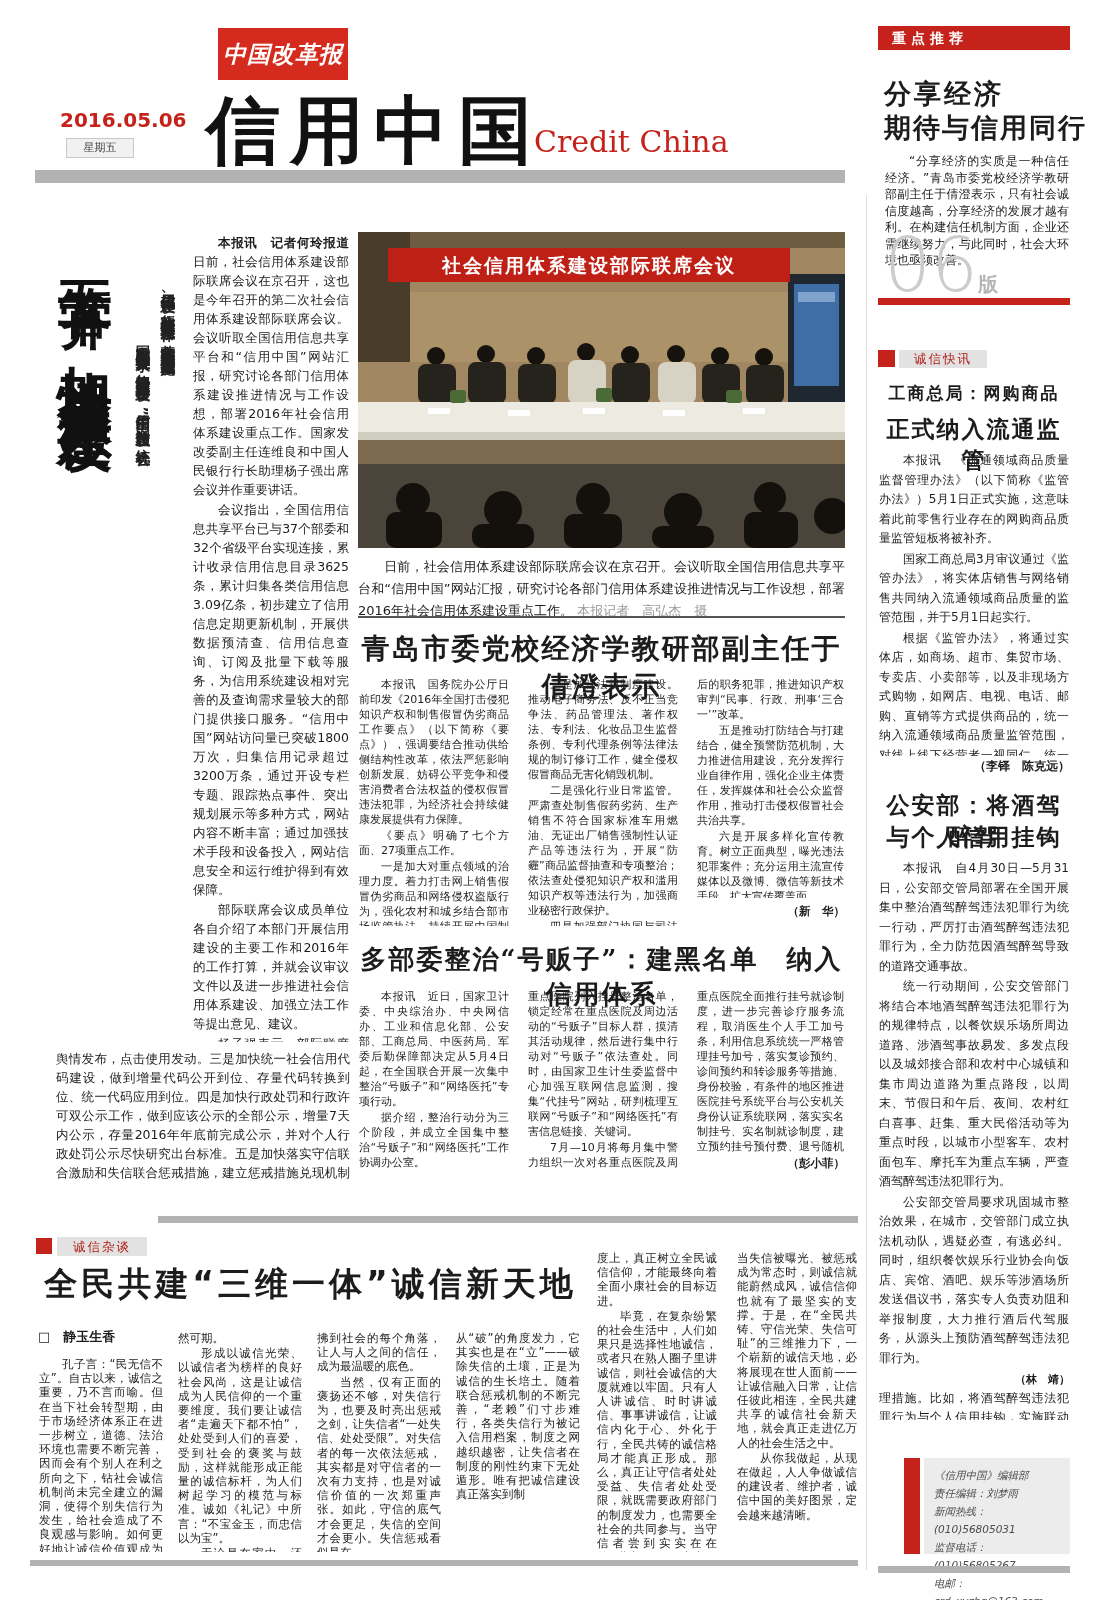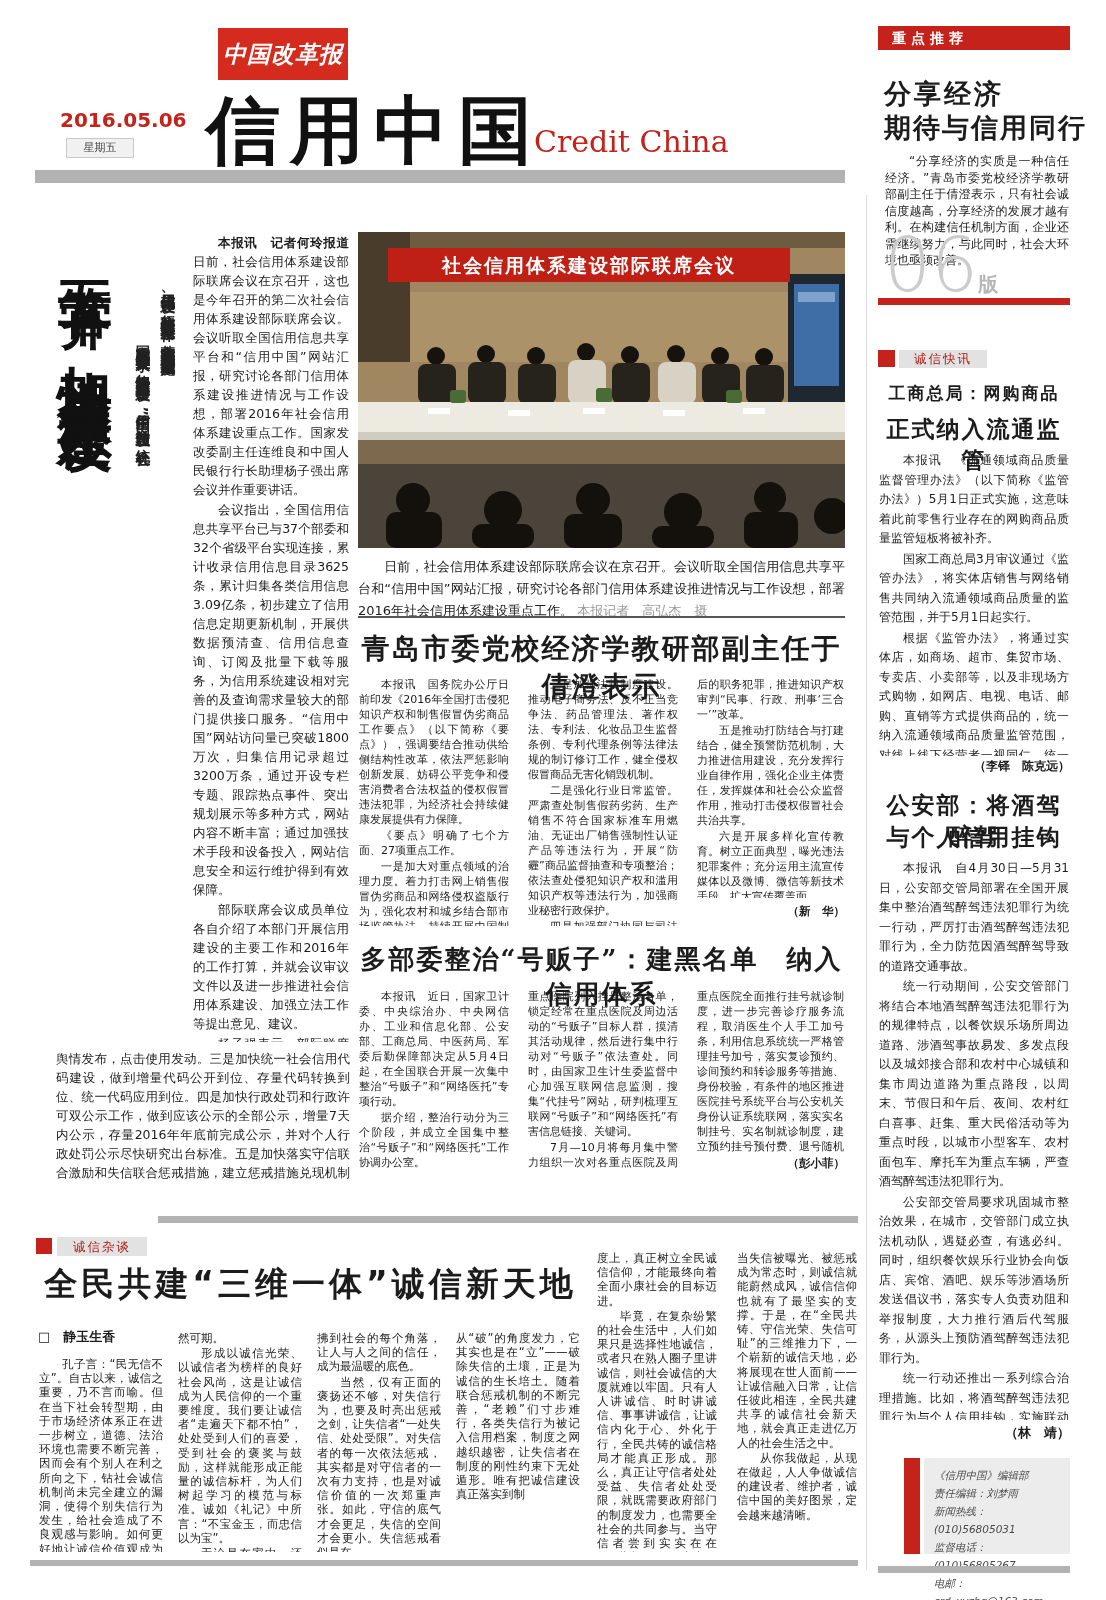--- a/index.html
+++ b/index.html
@@ -216,21 +216,21 @@
   <div class="abs hl serif" style="left:878px;top:790px;width:192px;font-size:23px">公安部：将酒驾醉驾</div>
   <div class="abs hl serif" style="left:878px;top:822px;width:192px;font-size:23px">与个人信用挂钩</div>
 
   <div class="abs col side-txt" style="left:878px;top:858px;width:192px;height:562px">
     <p>本报讯　自4月30日—5月31日，公安部交管局部署在全国开展集中整治酒驾醉驾违法犯罪行为统一行动，严厉打击酒驾醉驾违法犯罪行为，全力防范因酒驾醉驾导致的道路交通事故。</p>
     <p>统一行动期间，公安交管部门将结合本地酒驾醉驾违法犯罪行为的规律特点，以餐饮娱乐场所周边道路、涉酒驾事故易发、多发点段以及城郊接合部和农村中心城镇和集市周边道路为重点路段，以周末、节假日和午后、夜间、农村红白喜事、赶集、重大民俗活动等为重点时段，以城市小型客车、农村面包车、摩托车为重点车辆，严查酒驾醉驾违法犯罪行为。</p>
     <p>公安部交管局要求巩固城市整治效果，在城市，交管部门成立执法机动队，遇疑必查，有逃必纠。同时，组织餐饮娱乐行业协会向饭店、宾馆、酒吧、娱乐等涉酒场所发送倡议书，落实专人负责劝阻和举报制度，大力推行酒后代驾服务，从源头上预防酒驾醉驾违法犯罪行为。</p>
     <p>统一行动还推出一系列综合治理措施。比如，将酒驾醉驾违法犯罪行为与个人信用挂钩，实施联动惩戒。对职业驾驶人酒驾醉驾的，除依法惩处外，公安交管部门还将向其所在单位和企业通报；同一运输企业连续出现两次酒驾醉驾的，通报属地政府安全生产委员会，建议对企业安全生产实行“一票否决”；对涉及国家公职人员的一律抄告纪检监察部门。</p>
 
   </div>
-  <div class="abs byline" style="left:878px;top:1424px;width:192px;font-size:13px">（林　靖）</div>
+  <div class="abs byline" style="left:878px;top:1372px;width:192px;font-size:11px">（林　靖）</div>
 
   <div class="abs redbar" style="left:904px;top:1458px;width:16px;height:96px"></div>
   <div class="abs footbox" style="left:924px;top:1458px;width:146px;height:96px;box-sizing:border-box">
     <div>《信用中国》编辑部</div>
     <div>责任编辑：刘梦雨</div>
     <div>新闻热线：(010)56805031</div>
     <div>监督电话：(010)56805267</div>
     <div>电邮：crd_xyzhg@163.com</div>
   </div>
   <div class="abs bar" style="left:878px;top:1566px;width:192px;height:7px"></div>

